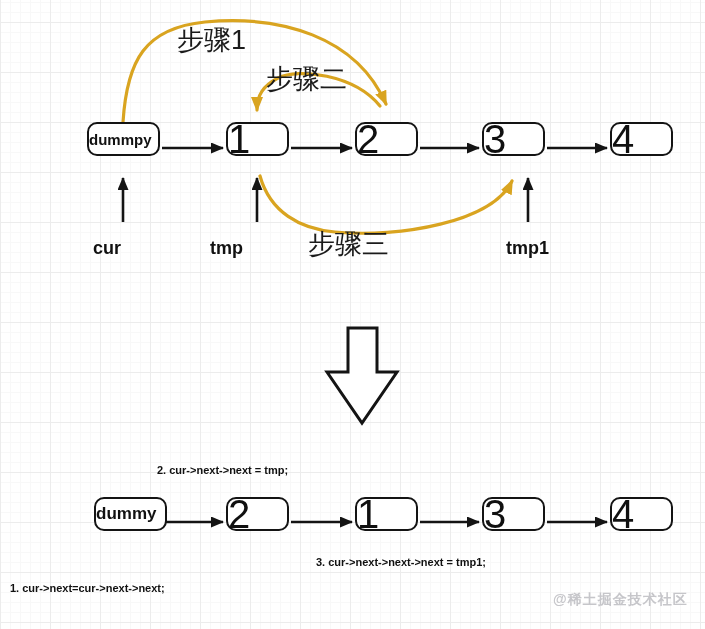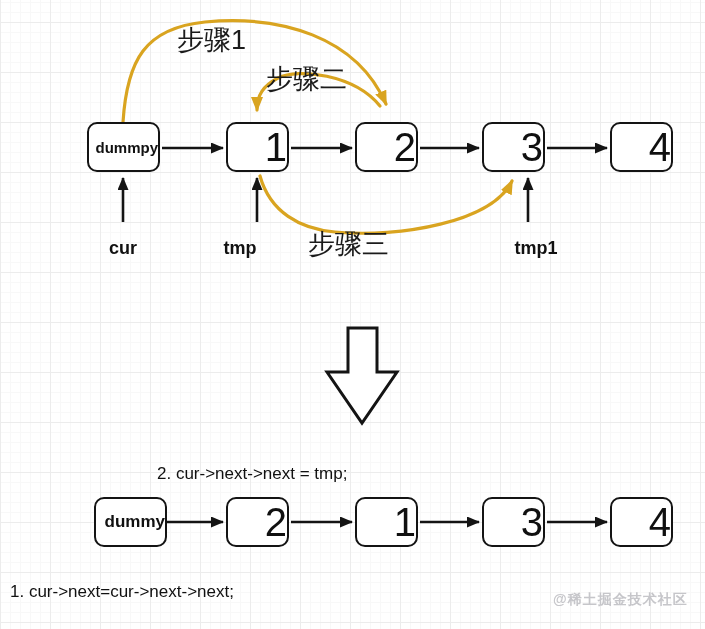--- a/index.html
+++ b/index.html
@@ -11,32 +11,32 @@
       linear-gradient(to bottom,#ececec 1px,transparent 1px),
       linear-gradient(to right,#f8f8f8 1px,transparent 1px),
       linear-gradient(to bottom,#f8f8f8 1px,transparent 1px);
     background-size:50px 50px,50px 50px,10px 10px,10px 10px;
     background-position:0 0,0 22px,0 0,0 2px;
     font-family:"Liberation Sans","DejaVu Sans",sans-serif;
     color:#111;
   }
   .layer{position:absolute;left:0;top:0;z-index:1;}
   .node{
-    position:absolute;box-sizing:border-box;height:50px;
+    position:absolute;box-sizing:border-box;height:34px;
     background:#fff;border:2.5px solid #141414;border-radius:10px;
-    display:flex;align-items:center;justify-content:flex-end;z-index:2;
+    display:flex;align-items:center;justify-content:flex-start;z-index:2;
   }
   .node-wide{width:73px;}
   .node-num{width:63px;}
   .num-label{font-size:40px;font-weight:400;line-height:1;color:#101010;}
   .small-label{font-size:15px;font-weight:700;letter-spacing:0;}
   .small-label-b{font-size:17px;font-weight:700;}
-  .ptr-label{position:absolute;width:60px;text-align:center;font-size:18px;font-weight:700;z-index:2;}
+  .ptr-label{position:absolute;width:60px;font-size:18px;font-weight:700;z-index:2;}
   .step-label{position:absolute;font-size:27px;font-weight:500;color:#1b1b1b;z-index:3;white-space:nowrap;}
-  .code-label{position:absolute;font-size:17px;font-weight:400;white-space:nowrap;z-index:2;}
+  .code-label{position:absolute;font-size:11px;font-weight:700;white-space:nowrap;z-index:2;}
   .watermark{position:absolute;font-size:14px;color:#c6c6ca;z-index:2;white-space:nowrap;letter-spacing:1px;font-weight:bold;}
 </style>
 </head>
 <body>
 
 <div class="canvas">
 
   <svg class="layer" width="705" height="629" viewBox="0 0 705 629">
     <defs>
       <marker id="mBlack" orient="auto" markerUnits="userSpaceOnUse" markerWidth="15" markerHeight="13" refX="12" refY="5.5">
@@ -110,17 +110,18 @@
     <span class="num-label">1</span>
   </div>
   <div class="node node-num" style="left:482px;top:497px">
     <span class="num-label">3</span>
   </div>
   <div class="node node-num" style="left:610px;top:497px">
     <span class="num-label">4</span>
   </div>
 
   <div class="code-label" style="left:157px;top:464px">2. cur-&gt;next-&gt;next = tmp;</div>
+  <div class="code-label" style="left:316px;top:556px">3. cur-&gt;next-&gt;next-&gt;next = tmp1;</div>
   <div class="code-label" style="left:10px;top:582px">1. cur-&gt;next=cur-&gt;next-&gt;next;</div>
 
   <div class="watermark" style="left:553px;top:591px">@稀土掘金技术社区</div>
 
 </div>
 
 </body></html>

